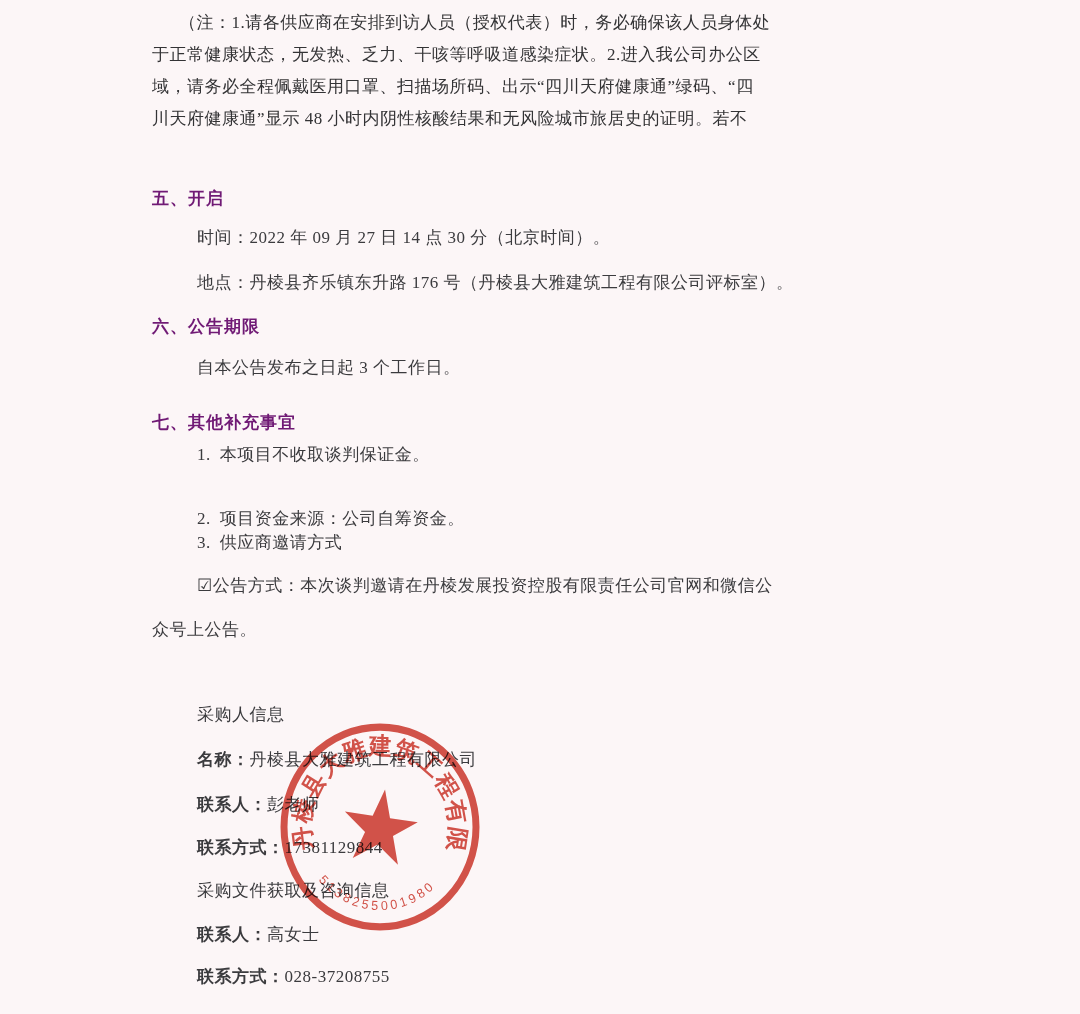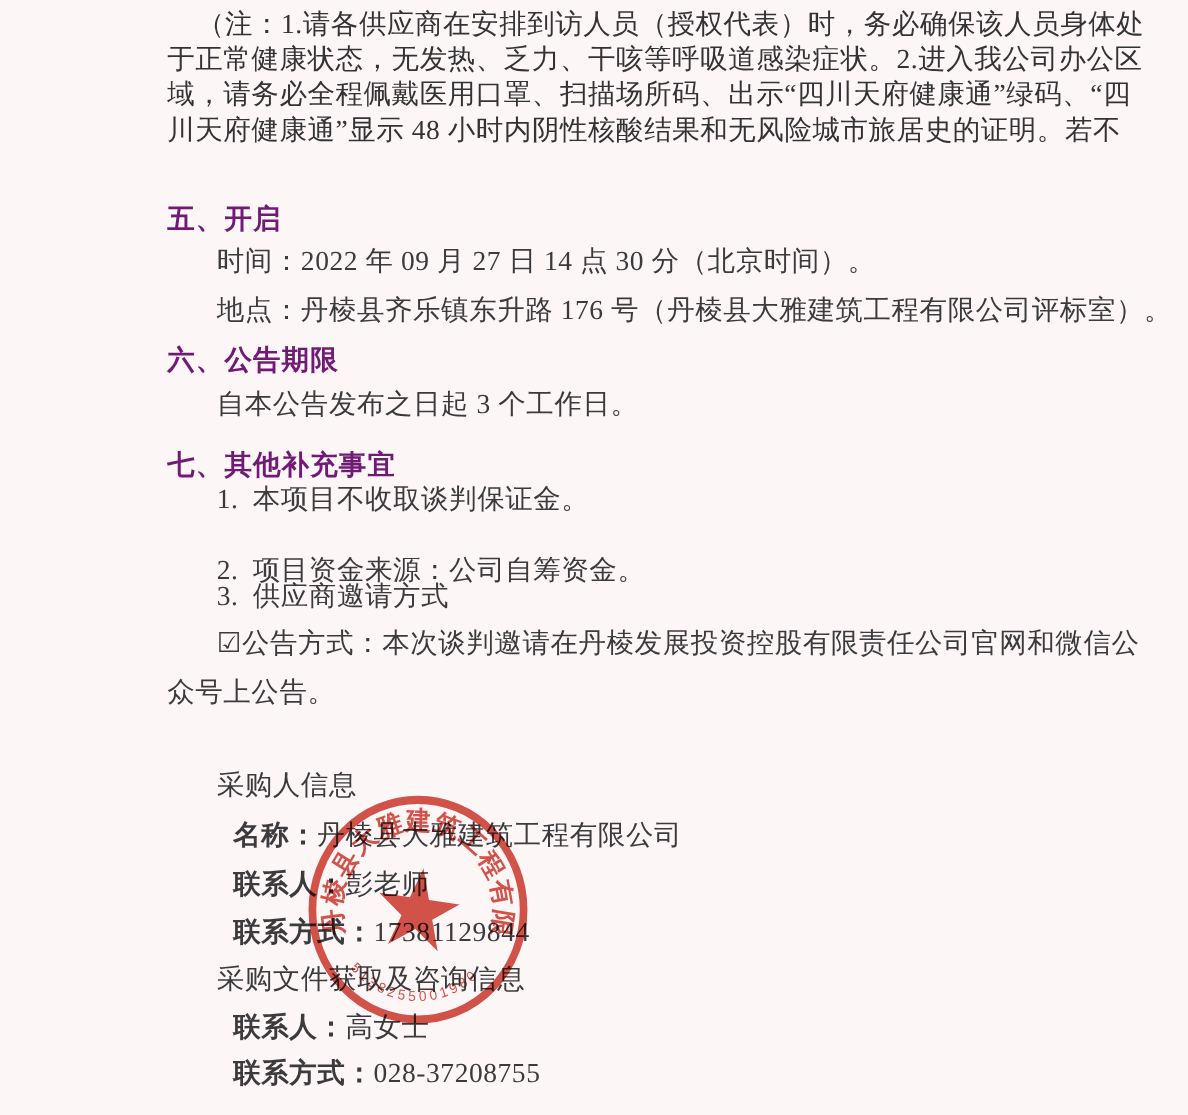--- a/index.html
+++ b/index.html
@@ -9,35 +9,35 @@
     width:1080px;
     height:1014px;
     background:#fcf6f7;
     overflow:hidden;
     font-family:"Liberation Serif","DejaVu Serif",serif;
     color:#3b3b3e;
   }
   .line{
     position:absolute;
     margin:0;
-    font-size:25px;
+    font-size:17px;
     line-height:30px;
     white-space:pre;
     letter-spacing:0.5px;
   }
   .head{
     font-family:"Liberation Sans","DejaVu Sans",sans-serif;
     font-weight:700;
     color:#701a75;
     letter-spacing:1px;
   }
   .note{
     color:#333335;
   }
-  .blabel{font-weight:700;margin-left:15px;}
+  .blabel{font-weight:700;}
   .seal{
     position:absolute;
     left:270px;
     top:717px;
     mix-blend-mode:multiply;
     opacity:0.85;
     color:#cd372b;
     transform:scaleY(1.04);
   }
   .seal text{fill:currentColor;}

